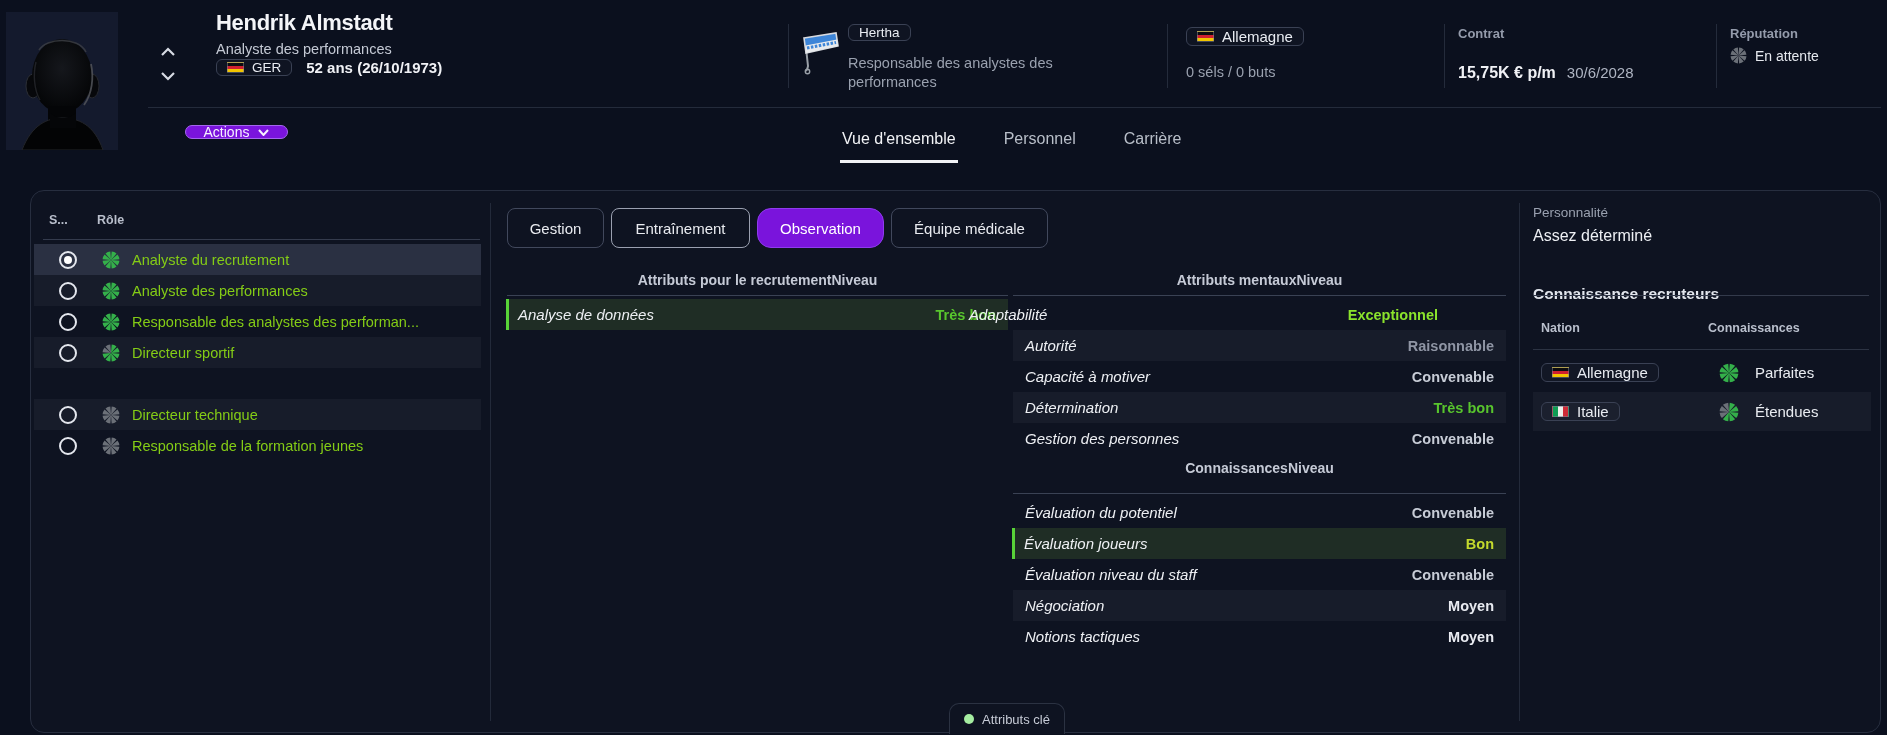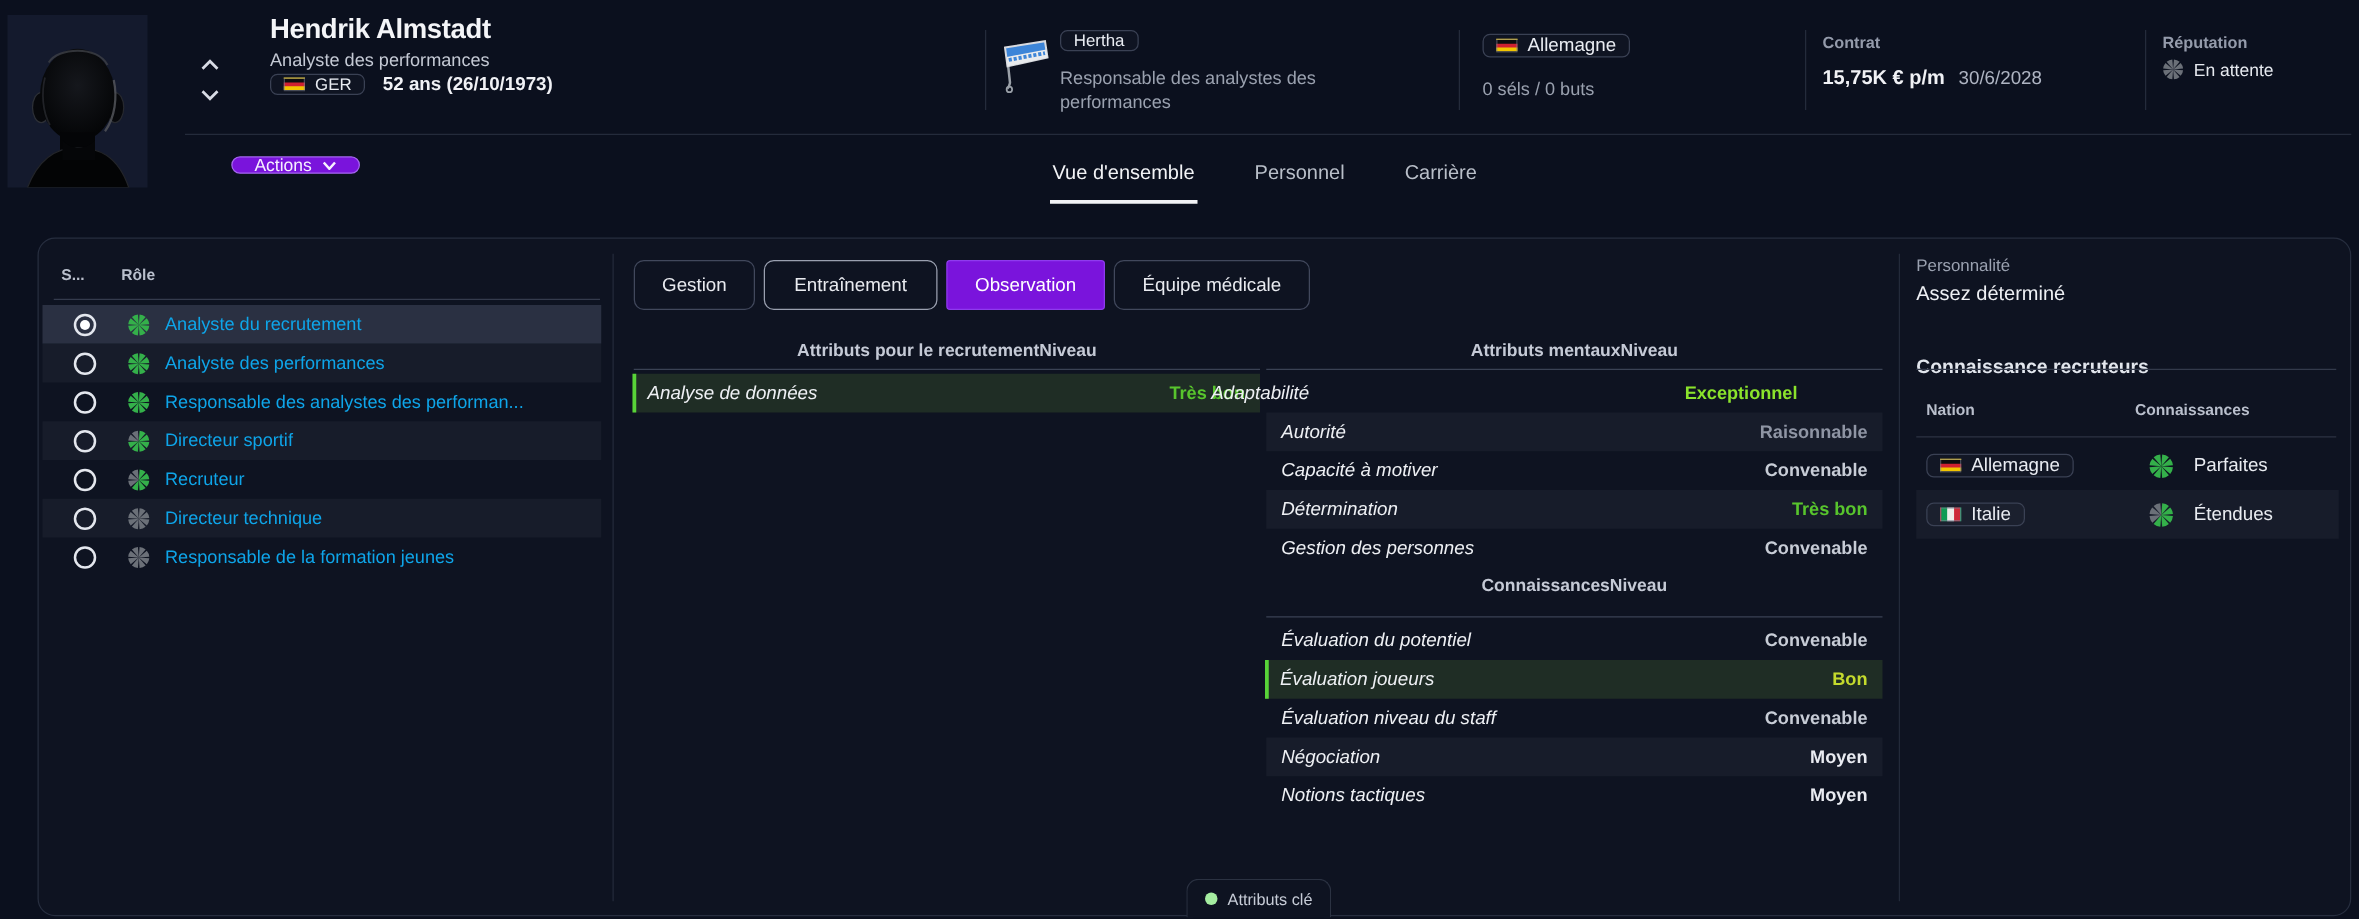--- a/index.html
+++ b/index.html
@@ -41,21 +41,21 @@
   .club-flag { left:794px; top:26px; width:48px; height:50px; }
   .club-name-pill { left:848px; top:24px; }
   .club-role { left:848px; top:54px; width:255px; font-size:14.5px; line-height:19px; color:#9aa1af; }
 
   .nat-pill { left:1186px; top:27px; }
   .nat-pill .code { font-size:15px; }
   .nat-stats { left:1186px; top:64px; font-size:14.5px; color:#9aa1af; }
 
   .sec-label { font-size:13px; color:#949bab; font-weight:600; }
   .contract-label { left:1458px; top:26px; }
-  .contract-values { left:1458px; top:54px; display:flex; align-items:baseline; gap:11px; }
+  .contract-values { left:1458px; top:64px; display:flex; align-items:baseline; gap:11px; }
   .contract-wage { font-size:16px; font-weight:700; color:#f0f1f5; }
   .contract-date { font-size:15px; color:#aeb4c2; }
 
   .rep-label { left:1730px; top:26px; }
   .rep-row { left:1730px; top:47px; display:flex; align-items:center; gap:8px; }
   .rep-row .val { font-size:14px; color:#e6e9ef; }
 
   .tabs { left:840px; top:124px; display:flex; gap:44px; }
   .tab { font-size:16px; color:#b9bfc9; padding:6px 2px 12px; cursor:pointer; }
   .tab.active { color:#f2f3f6; border-bottom:3px solid #f2f3f6; }
@@ -73,21 +73,21 @@
   .side-row { left:3px; width:447px; height:31px; display:flex; align-items:center; cursor:pointer; }
   .r-stripe { background:#171c2a; }
   .r-sel { background:#2a3042; }
   .radio { width:18px; height:18px; border:2px solid #e4e7ee; border-radius:50%; margin-left:25px; flex:0 0 auto; cursor:pointer; }
   .radio.sel::after { content:''; display:block; width:8px; height:8px; margin:3px; border-radius:50%; background:#ffffff; }
   .wheel { display:inline-block; }
   .wheel svg { width:100%; height:100%; display:block; }
   .w18 { width:18px; height:18px; margin-left:25px; flex:0 0 auto; }
   .w17 { width:17px; height:17px; }
   .w20 { width:20px; height:20px; }
-  .side-label { margin-left:12px; font-size:14.5px; color:#0ea5e9; white-space:nowrap; }
+  .side-label { margin-left:12px; font-size:14.5px; color:#84cc16; white-space:nowrap; }
 
   
   .subtab { top:17px; height:40px; border:1px solid #41485c; border-radius:8px; background:transparent;
             display:flex; align-items:center; justify-content:center; font-size:15px; color:#e9ebf0; cursor:pointer; }
   .subtab.bright { border-color:#9aa0b0; }
   .subtab.active { background:#7a14dc; border:1px solid #8f3bee; border-radius:3px; color:#ffffff; }
 
   
   .tbl-hdr { display:flex; justify-content:center; align-items:center; padding:0 12px; height:22px; }
   .tbl-hdr .t { font-size:14px; font-weight:700; color:#c5cad6; }
@@ -290,36 +290,20 @@
           <path d="M0 0 L 9.37 0.74 A 9.4 9.4 0 0 1 7.15 6.10 Z" fill="#34b04a"></path>
           <path d="M0 0 L 6.10 7.15 A 9.4 9.4 0 0 1 0.74 9.37 Z" fill="#34b04a"></path>
           <path d="M0 0 L -0.74 9.37 A 9.4 9.4 0 0 1 -6.10 7.15 Z" fill="#34b04a"></path>
           <path d="M0 0 L -7.15 6.10 A 9.4 9.4 0 0 1 -9.37 0.74 Z" fill="#34b04a"></path>
           <path d="M0 0 L -9.37 -0.74 A 9.4 9.4 0 0 1 -7.15 -6.10 Z" fill="#6b7078"></path>
           <path d="M0 0 L -6.10 -7.15 A 9.4 9.4 0 0 1 -0.74 -9.37 Z" fill="#6b7078"></path>
         </svg>
       </span>
     <span class="side-label">Directeur sportif</span>
   </div>
-  <div class="abs side-row" style="top:177px;">
-    <span class="radio"></span>
-    <span class="wheel w18">
-        <svg viewBox="-10 -10 20 20">
-          <path d="M0 0 L 0.74 -9.37 A 9.4 9.4 0 0 1 6.10 -7.15 Z" fill="#34b04a"></path>
-          <path d="M0 0 L 7.15 -6.10 A 9.4 9.4 0 0 1 9.37 -0.74 Z" fill="#34b04a"></path>
-          <path d="M0 0 L 9.37 0.74 A 9.4 9.4 0 0 1 7.15 6.10 Z" fill="#34b04a"></path>
-          <path d="M0 0 L 6.10 7.15 A 9.4 9.4 0 0 1 0.74 9.37 Z" fill="#34b04a"></path>
-          <path d="M0 0 L -0.74 9.37 A 9.4 9.4 0 0 1 -6.10 7.15 Z" fill="#34b04a"></path>
-          <path d="M0 0 L -7.15 6.10 A 9.4 9.4 0 0 1 -9.37 0.74 Z" fill="#6b7078"></path>
-          <path d="M0 0 L -9.37 -0.74 A 9.4 9.4 0 0 1 -7.15 -6.10 Z" fill="#6b7078"></path>
-          <path d="M0 0 L -6.10 -7.15 A 9.4 9.4 0 0 1 -0.74 -9.37 Z" fill="#6b7078"></path>
-        </svg>
-      </span>
-    <span class="side-label">Recruteur</span>
-  </div>
   <div class="abs side-row r-stripe" style="top:208px;">
     <span class="radio"></span>
     <span class="wheel w18">
         <svg viewBox="-10 -10 20 20">
           <path d="M0 0 L 0.74 -9.37 A 9.4 9.4 0 0 1 6.10 -7.15 Z" fill="#6b7078"></path>
           <path d="M0 0 L 7.15 -6.10 A 9.4 9.4 0 0 1 9.37 -0.74 Z" fill="#6b7078"></path>
           <path d="M0 0 L 9.37 0.74 A 9.4 9.4 0 0 1 7.15 6.10 Z" fill="#6b7078"></path>
           <path d="M0 0 L 6.10 7.15 A 9.4 9.4 0 0 1 0.74 9.37 Z" fill="#6b7078"></path>
           <path d="M0 0 L -0.74 9.37 A 9.4 9.4 0 0 1 -6.10 7.15 Z" fill="#6b7078"></path>
           <path d="M0 0 L -7.15 6.10 A 9.4 9.4 0 0 1 -9.37 0.74 Z" fill="#6b7078"></path>
@@ -343,21 +327,21 @@
           <path d="M0 0 L -6.10 -7.15 A 9.4 9.4 0 0 1 -0.74 -9.37 Z" fill="#6b7078"></path>
         </svg>
       </span>
     <span class="side-label">Responsable de la formation jeunes</span>
   </div>
 
   <div class="abs vdiv" style="left:459px;"></div>
 
   <div class="abs subtab" style="left:476px; width:97px;">Gestion</div>
   <div class="abs subtab bright" style="left:580px; width:139px;">Entraînement</div>
-  <div class="abs subtab active" style="left:726px; width:127px;">Observation</div>
+  <div class="abs subtab active" style="left:726px; width:127px;border-radius:14px;">Observation</div>
   <div class="abs subtab" style="left:860px; width:157px;">Équipe médicale</div>
 
   <div class="abs tbl-hdr" style="left:476px; top:78px; width:501px;">
     <span class="t">Attributs pour le recrutement</span>
     <span class="t">Niveau</span>
   </div>
   <div class="abs tbl-div" style="left:476px; top:104px; width:501px;"></div>
   <div class="abs attr-row r-key" style="left:475px; top:108px; width:502px;">
     <span class="lbl">Analyse de données</span>
     <span class="val" style="color: rgb(88, 197, 45);">Très bon</span>

